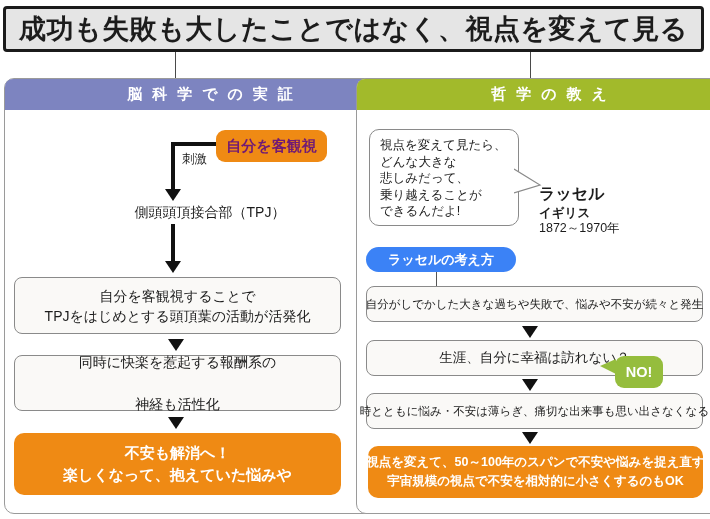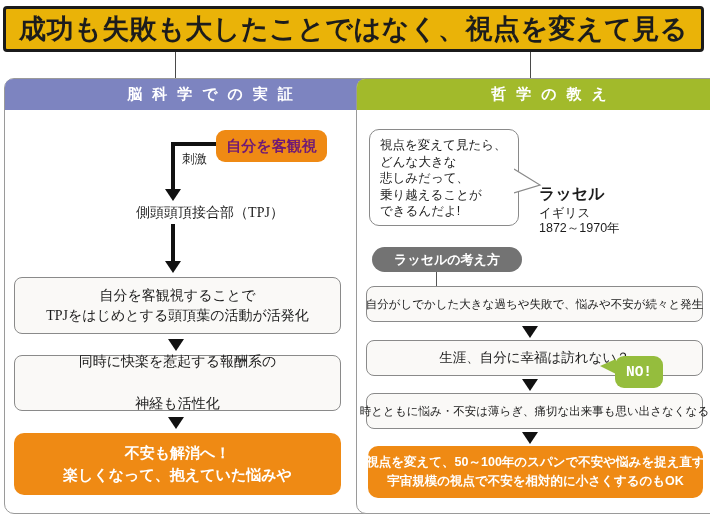--- a/index.html
+++ b/index.html
@@ -2,28 +2,28 @@
 <html><head>
 <meta charset="utf-8">
 <style>
   html,body{margin:0;padding:0;background:#fff;font-family:"Liberation Sans",sans-serif;color:#1c1c1c;}
   .canvas{position:relative;width:710px;height:519px;background:#ffffff;overflow:hidden;}
   .abs{position:absolute;box-sizing:border-box;}
 
   
   .title-box{left:3px;top:6px;width:701px;height:46px;border:3px solid #1b1b1b;border-radius:4px;
     display:flex;align-items:center;justify-content:center;font-size:27px;font-weight:bold;
-    letter-spacing:0.5px;background:#eab308;}
+    letter-spacing:0.5px;background:#e5e5e5;}
 
   
   .vconn{width:1px;background:#4a4a4a;}
 
   
   .panel{top:78px;height:436px;background:#fff;border:1.5px solid #9a9a9a;border-radius:10px;}
-  #left-panel{left:4px;width:412px;font-family:Liberation Serif, serif;}
+  #left-panel{left:4px;width:412px;}
   #right-panel{left:356px;width:386px;}
   .panel-header{position:absolute;left:0;top:0;right:0;height:31px;border-radius:8px 8px 0 0;
     display:flex;align-items:center;justify-content:center;color:#fff;font-weight:bold;font-size:15px;
     letter-spacing:10px;text-indent:10px;}
   #left-panel .panel-header{background:#7d84c0;}
   #right-panel .panel-header{background:#a2ba2b;}
 
   
   .fbox{border:1.2px solid #8a8a8a;border-radius:8px;background:#faf9f7;
     display:flex;flex-direction:column;align-items:center;justify-content:center;text-align:center;}
@@ -37,24 +37,24 @@
   .trigger-box{left:211px;top:51px;width:111px;height:32px;background:#ef8a14;border-radius:9px;
     display:flex;align-items:center;justify-content:center;color:#701a75;font-weight:bold;font-size:15px;}
   .stimulus-label{left:177px;top:72px;font-size:12.5px;}
   .tpj-label{left:0;right:0;top:125px;text-align:center;font-size:14px;}
 
   
   .quote-bubble{left:12px;top:50px;width:150px;height:97px;border:1.2px solid #8a8a8a;border-radius:10px;
     background:#fff;padding:7px 10px;font-size:12.5px;line-height:16.6px;}
   .person-name{left:182px;top:105px;font-size:16px;font-weight:bold;}
   .person-sub{left:182px;font-size:12.5px;}
-  .badge{left:15px;top:168px;width:150px;height:25px;background:#737373;border-radius:12.5px;color:#fff;
+  .badge{left:9px;top:168px;width:150px;height:25px;background:#3b82f6;border-radius:12.5px;color:#fff;
     font-size:13px;font-weight:bold;display:flex;align-items:center;justify-content:center;}
   .no-bubble{left:258px;top:277px;width:48px;height:32px;background:#95bd3d;border-radius:9px;color:#fff;
-    font-weight:bold;font-size:14.5px;display:flex;align-items:center;justify-content:center;font-family:Liberation Mono, monospace;}
+    font-weight:bold;font-size:14.5px;display:flex;align-items:center;justify-content:center;}
 </style>
 </head>
 <body>
 
 <div class="canvas">
 
   <div class="abs title-box">成功も失敗も大したことではなく、視点を変えて見る</div>
 
   <div class="abs vconn" style="left:175px;top:52px;height:26px;"></div>
   <div class="abs vconn" style="left:530px;top:52px;height:26px;"></div>
@@ -102,21 +102,21 @@
       <div>どんな大きな</div>
       <div>悲しみだって、</div>
       <div>乗り越えることが</div>
       <div>できるんだよ!</div>
     </div>
     <svg class="abs" style="left:157px;top:86px;" width="30" height="30">
       <polyline points="0,4 26,20 0,28" fill="#ffffff" stroke="#8a8a8a" stroke-width="1.2"></polyline>
     </svg>
 
     <div class="abs person-name">ラッセル</div>
-    <div class="abs person-sub" style="top:126px;">イギリス</div>
+    <div class="abs person-sub" style="top:126px;font-weight:bold;">イギリス</div>
     <div class="abs person-sub" style="top:141px;">1872～1970年</div>
 
     <div class="abs badge">ラッセルの考え方</div>
     <div class="abs thinline" style="left:79px;top:193px;width:1px;height:15px;"></div>
 
     <div class="abs fbox" style="left:9px;top:207px;width:337px;height:36px;font-size:11.5px;">
       <span class="nowrap">自分がしでかした大きな過ちや失敗で、悩みや不安が続々と発生</span>
     </div>
 
     <div class="abs tri-down" style="left:165px;top:247px;"></div>

